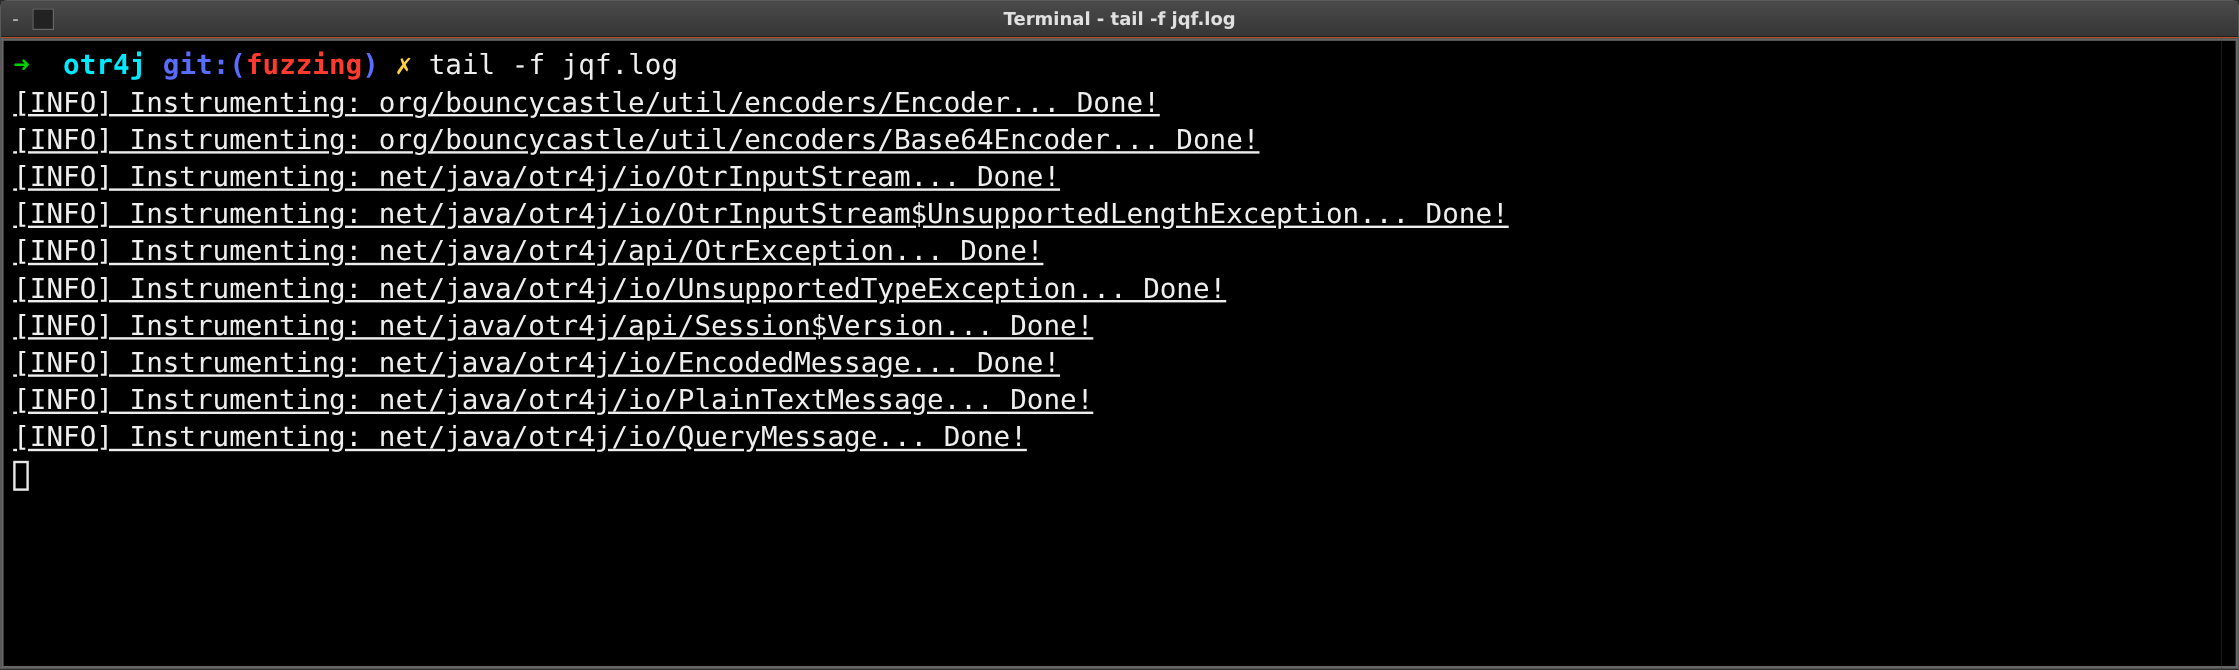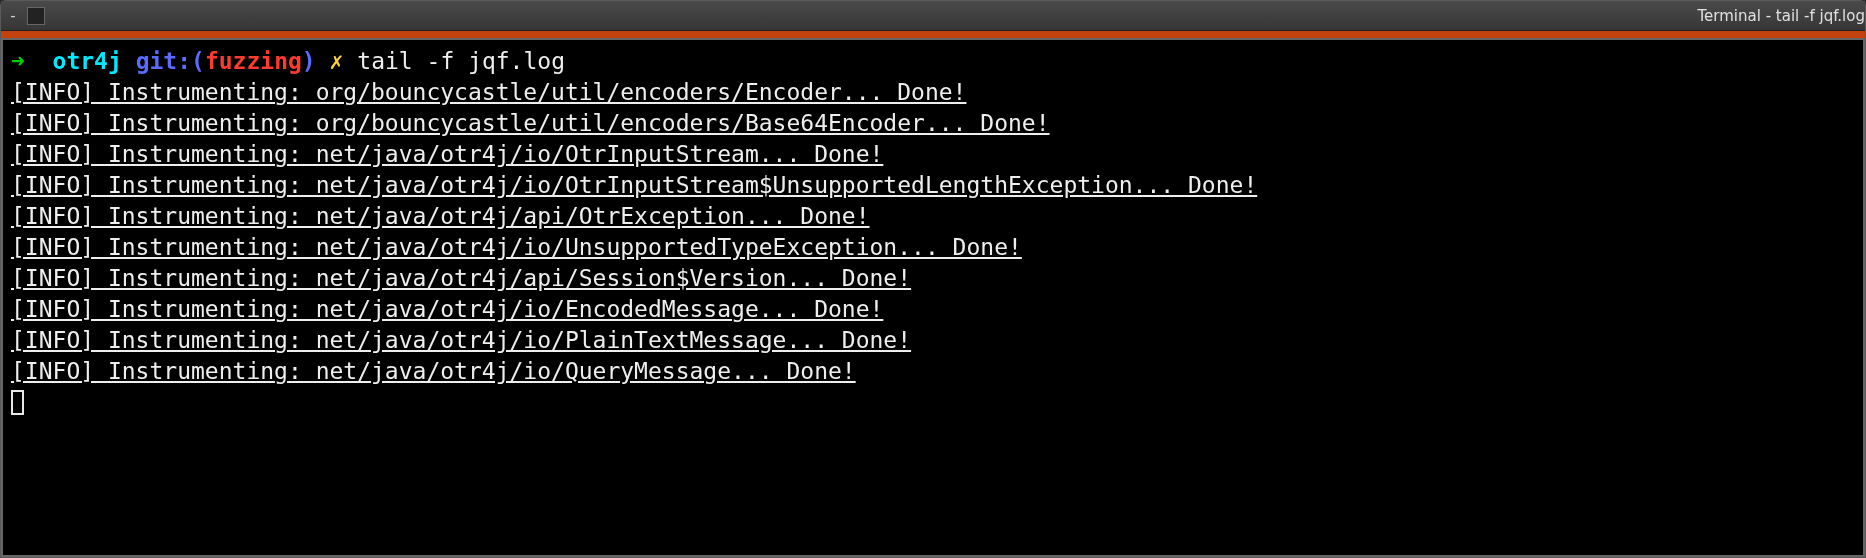--- a/index.html
+++ b/index.html
@@ -46,29 +46,29 @@
   }
   .win-icon {
     width: 18px; height: 18px;
     background: #222;
     border: 1px solid #666;
     display: inline-block;
   }
   .titlebar-title {
     position: absolute;
     left: 0; right: 0;
-    text-align: right;
-    font-weight: normal;
+    text-align: center;
+    font-weight: bold;
     pointer-events: none;
   }
   .terminal-wrap {
     flex: 1;
     display: flex;
     background: #a3a3a3;
-    border-top: 7px solid #c2410c;
+    border-top: 1px solid #c2410c;
     position: relative;
   }
   .terminal {
     flex: 1;
     background: #000;
     color: #e8e8e8;
     font-size: 23px;
     line-height: 31px;
     padding: 6px 8px 6px 8px;
     white-space: pre;

